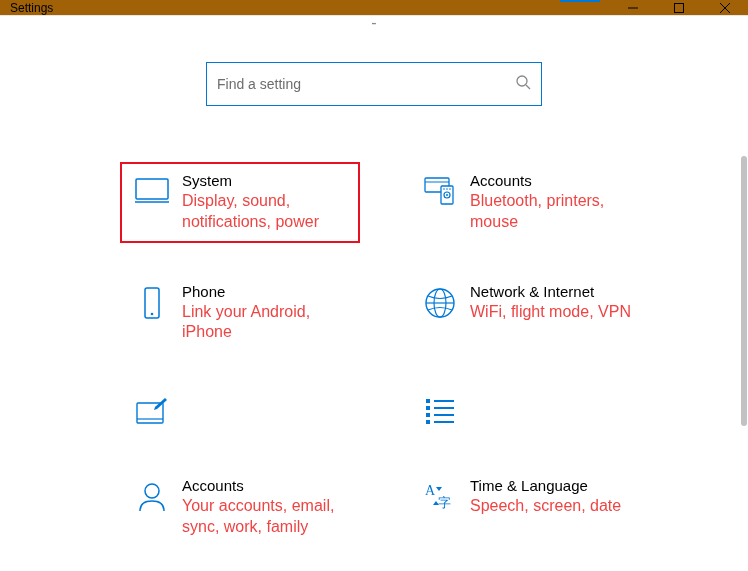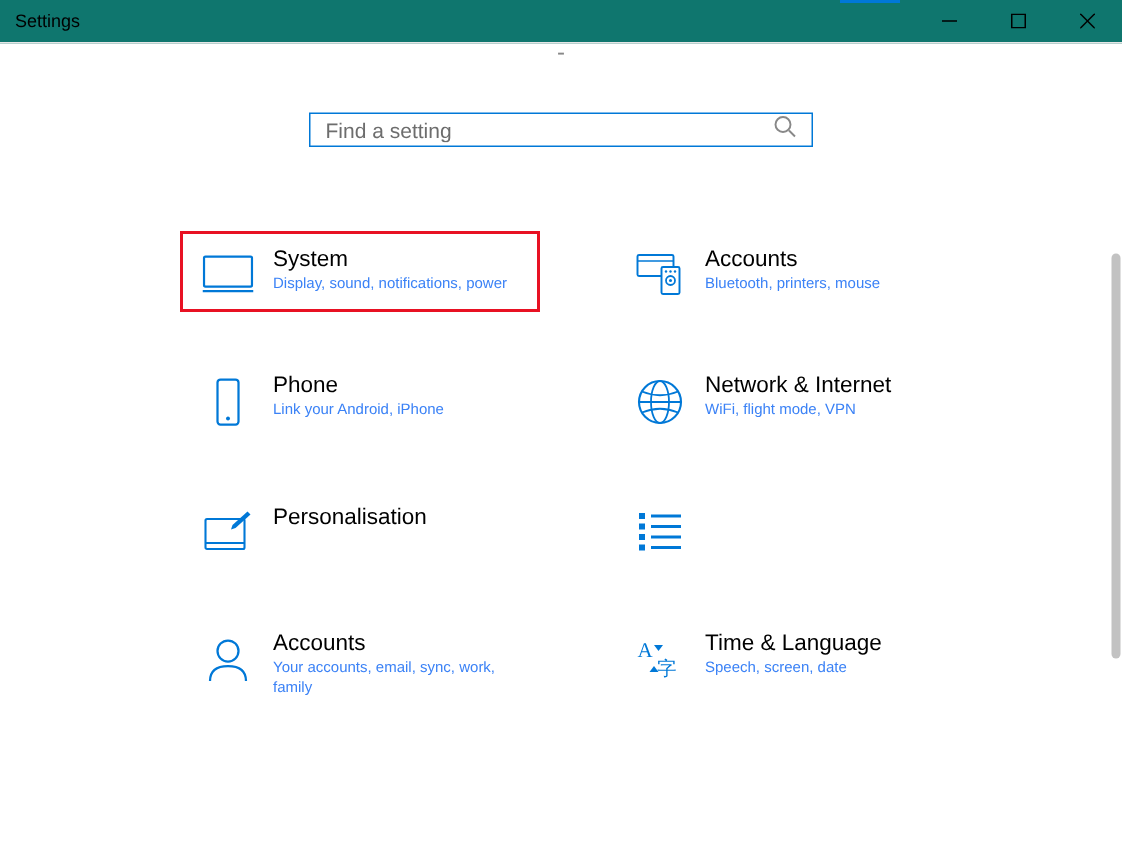--- a/index.html
+++ b/index.html
@@ -5,22 +5,22 @@
   * { margin: 0; padding: 0; box-sizing: border-box; }
   body {
     font-family: "Segoe UI", Tahoma, sans-serif;
     background: #fff;
     width: 748px;
     height: 571px;
     overflow: hidden;
     position: relative;
   }
   .titlebar {
-    height: 29px;
-    background: #0f766e;
+    height: 16px;
+    background: #a16207;
     border-bottom: 1px solid #e6e6e6;
     display: flex;
     align-items: center;
     padding-left: 10px;
     font-size: 12px;
     color: #000;
   }
   .window-controls {
     margin-left: auto;
     display: flex;
@@ -52,21 +52,21 @@
     transform: translateX(-50%);
     color:#888;
     font-size:16px;
   }
   .search-wrap {
     display:flex;
     justify-content:center;
   }
   .search {
     width: 336px;
-    height: 23px;
+    height: 44px;
     border: 1.5px solid #0078d7;
     display:flex;
     align-items:center;
     padding: 0 10px;
   }
   .search input {
     flex:1;
     border:none;
     outline:none;
     font-size:14px;
@@ -100,22 +100,22 @@
     padding-top:4px;
     color:#0078d7;
   }
   .card .txt { padding-left: 6px; }
   .card .title {
     font-size: 15px;
     color:#000;
     margin-bottom: 2px;
   }
   .card .desc {
-    font-size: 10px;
-    color:#3b82f6;
+    font-size: 16px;
+    color:#ef4444;
     line-height: 1.3;
   }
   .scrollbar {
     position:absolute;
     right:1px;
     top: 140px;
     width:6px;
     height: 270px;
     background:#c2c2c2;
     border-radius:3px;
@@ -228,21 +228,20 @@
 
     <div class="card">
       <div class="icon">
         <svg width="34" height="30" viewBox="0 0 34 30">
             <rect x="2" y="6" width="26" height="20" rx="1" fill="none" stroke="#0078d7" stroke-width="1.4"></rect>
             <line x1="2" y1="22" x2="28" y2="22" stroke="#0078d7" stroke-width="1.2"></line>
             <path d="M20 10 L30 1 L32 3 L22 12 L19 13 Z" fill="#0078d7"></path>
           </svg>
       </div>
       <div class="txt">
-        <div class="title">Personalisation</div>
       </div>
     </div>
 
     <div class="card">
       <div class="icon">
         <svg width="32" height="30" viewBox="0 0 32 30">
             <rect x="2" y="2" width="4" height="4" fill="#0078d7"></rect>
             <rect x="2" y="9" width="4" height="4" fill="#0078d7"></rect>
             <rect x="2" y="16" width="4" height="4" fill="#0078d7"></rect>
             <rect x="2" y="23" width="4" height="4" fill="#0078d7"></rect>

